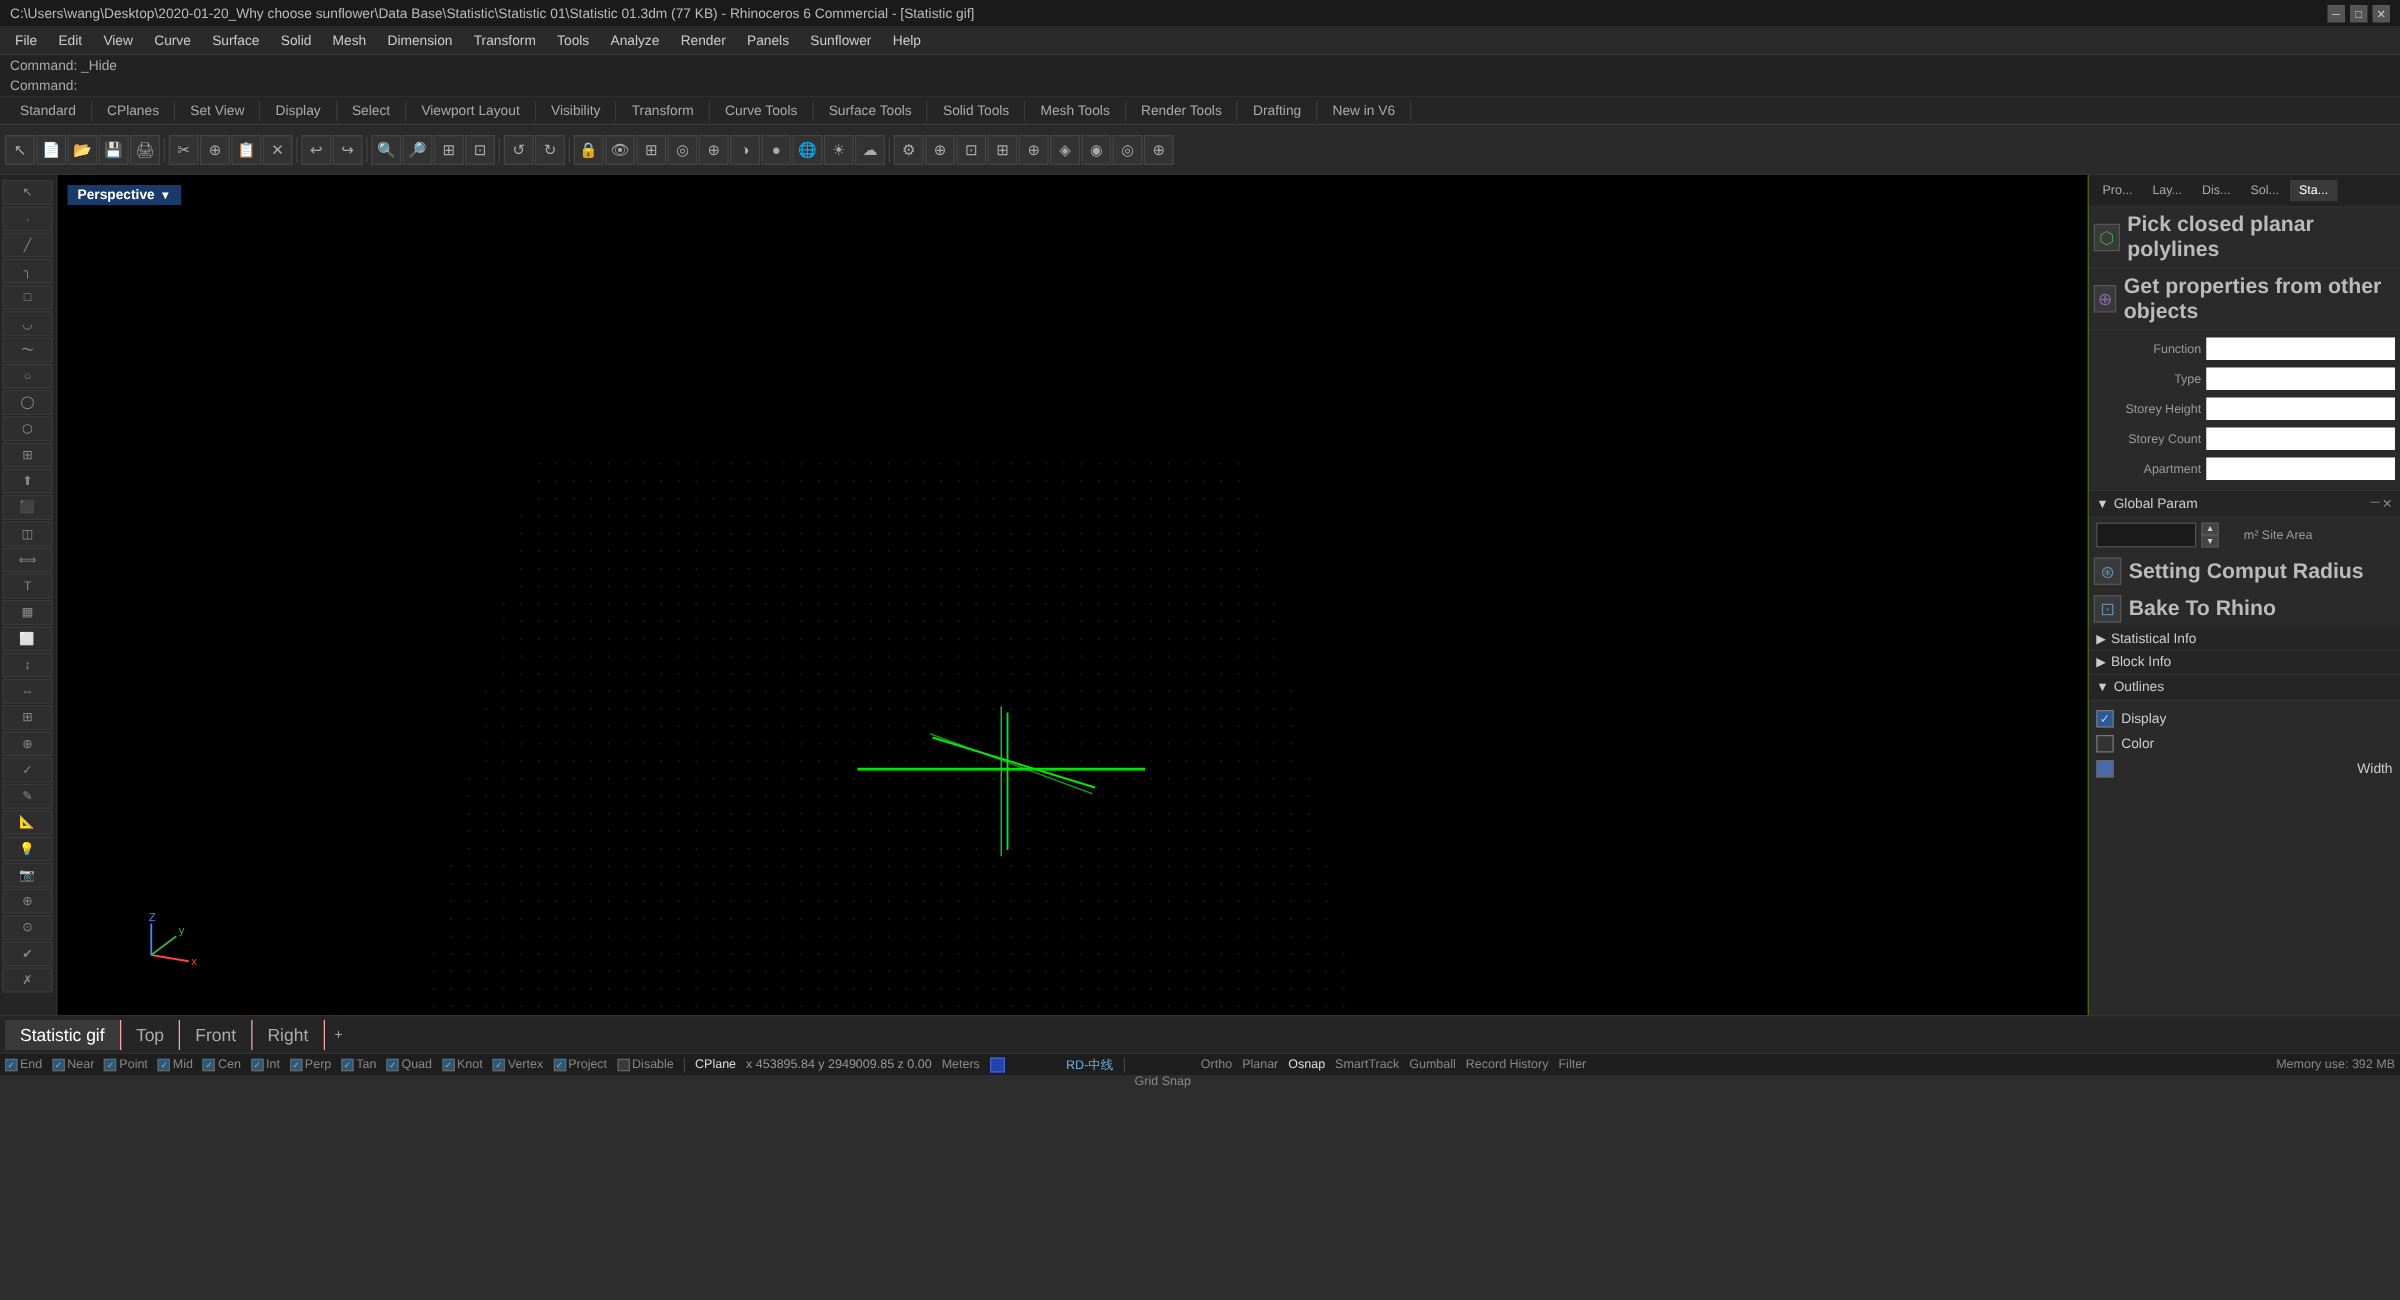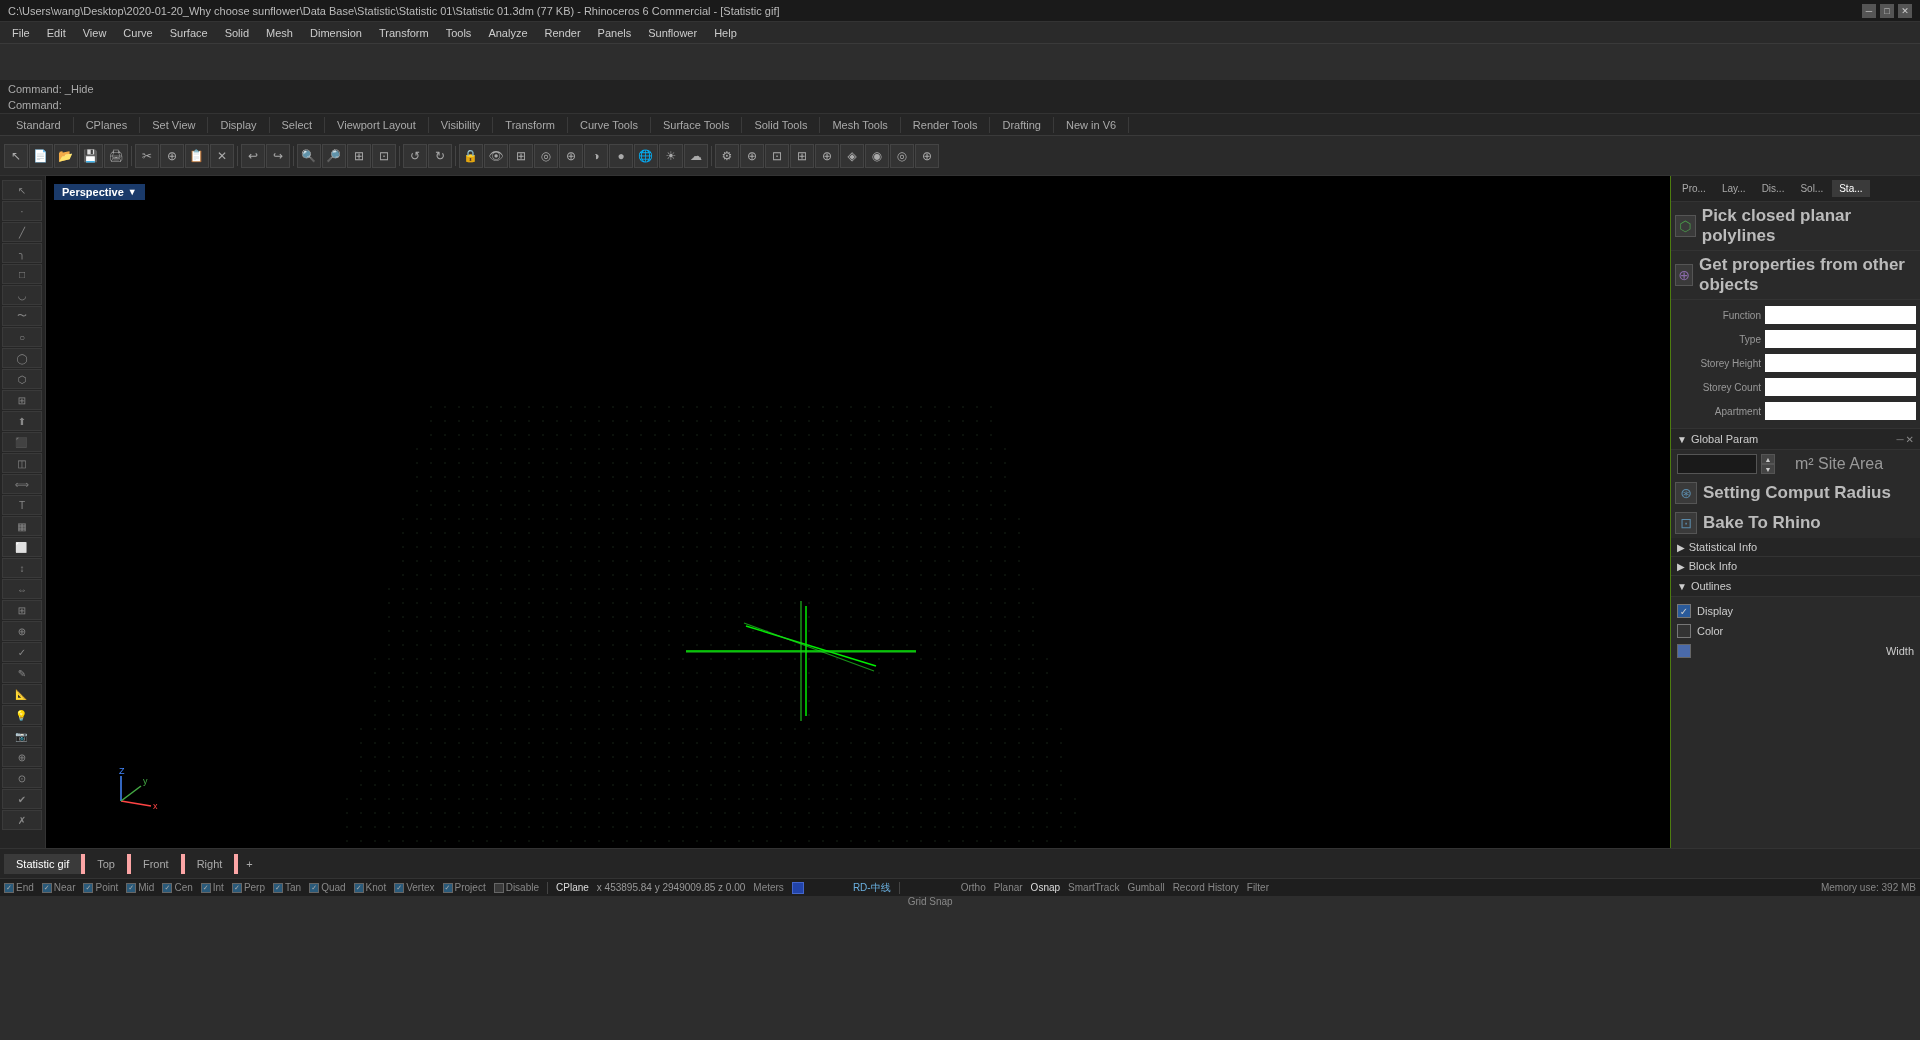--- a/index.html
+++ b/index.html
@@ -53,21 +53,20 @@
 
     
     #command-bar {
       height: 34px;
       background: #222;
       border-bottom: 1px solid #333;
       display: flex;
       flex-direction: column;
       justify-content: center;
       padding: 0 8px;
-      margin-top: 36px;
     }
     .command-line { font-size: 11px; color: #aaa; line-height: 16px; }
 
     
     #toolbar-area {
       height: 62px;
       background: #2a2a2a;
       border-bottom: 1px solid #333;
     }
     #toolbar-tabs {
@@ -300,21 +299,21 @@
       width: 14px; height: 10px;
       background: #444;
       border: 1px solid #555;
       display: flex; align-items: center; justify-content: center;
       cursor: pointer;
       font-size: 7px;
       color: #ccc;
       line-height: 1;
     }
     .param-unit {
-      font-size: 16px;
+      font-size: 10px;
       color: #999;
       padding-left: 16px;
     }
 
     .collapse-row {
       display: flex;
       align-items: center;
       padding: 3px 6px;
       cursor: pointer;
       background: #252525;
@@ -369,24 +368,24 @@
       height: 30px;
       background: #252525;
       border-top: 1px solid #333;
       display: flex;
       align-items: center;
       padding: 0 4px;
       gap: 0;
     }
     .view-tab {
       padding: 4px 12px;
-      font-size: 11px;
+      font-size: 14px;
       color: #aaa;
       cursor: pointer;
-      border-right: 4px solid #fca5a5;
+      border-right: 1px solid #fca5a5;
     }
     .view-tab-active { color: #fff; background: #3a3a3a; }
     .view-tab-icon {
       padding: 4px 8px;
       font-size: 11px;
       color: #aaa;
       cursor: pointer;
     }
 
     

